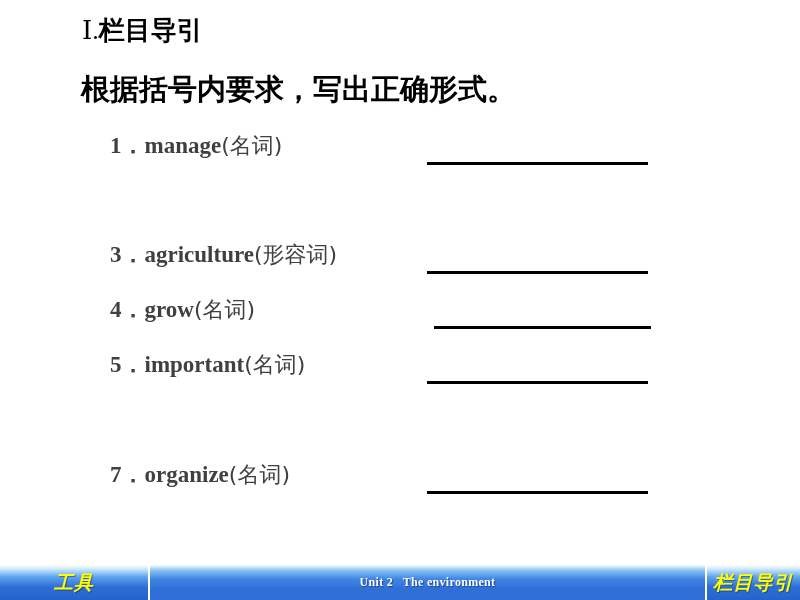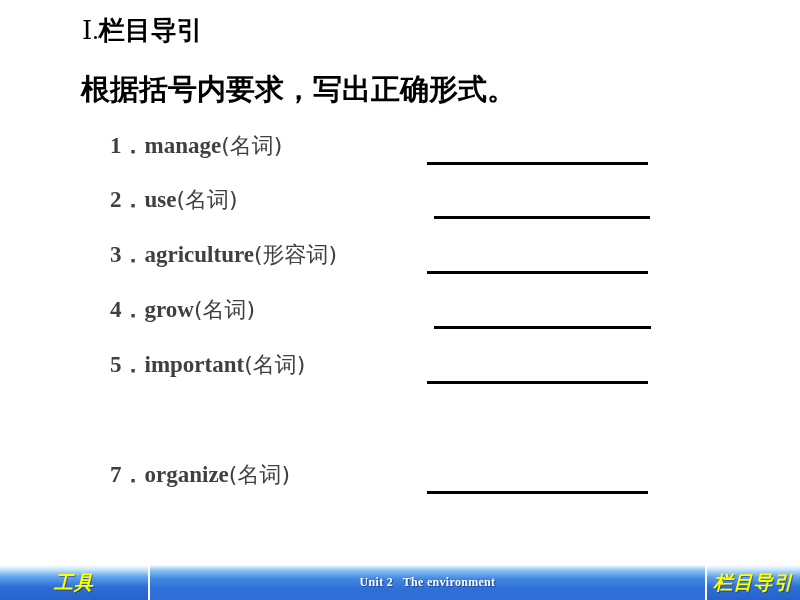--- a/index.html
+++ b/index.html
@@ -207,26 +207,20 @@
 
     <div class="q-list">
 
       <div class="q-row" style="top:132px;">
         <div class="q-text">
           <span class="num">1．</span><span class="word">manage</span><span class="pos">(名词)</span>
         </div>
         <div class="answer-line" style="left:427px; top:30px; width:221px;"></div>
       </div>
 
-      <div class="q-row" style="top:186px;">
-        <div class="q-text">
-          <span class="num">2．</span><span class="word">use</span><span class="pos">(名词)</span>
-        </div>
-        <div class="answer-line" style="left:434px; top:30px; width:216px;"></div>
-      </div>
 
       <div class="q-row" style="top:241px;">
         <div class="q-text">
           <span class="num">3．</span><span class="word">agriculture</span><span class="pos">(形容词)</span>
         </div>
         <div class="answer-line" style="left:427px; top:30px; width:221px;"></div>
       </div>
 
       <div class="q-row" style="top:296px;text-align:right;">
         <div class="q-text">

